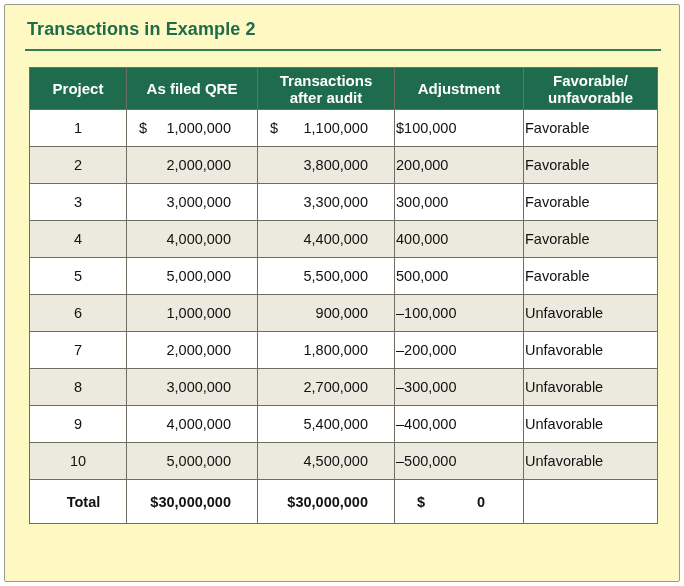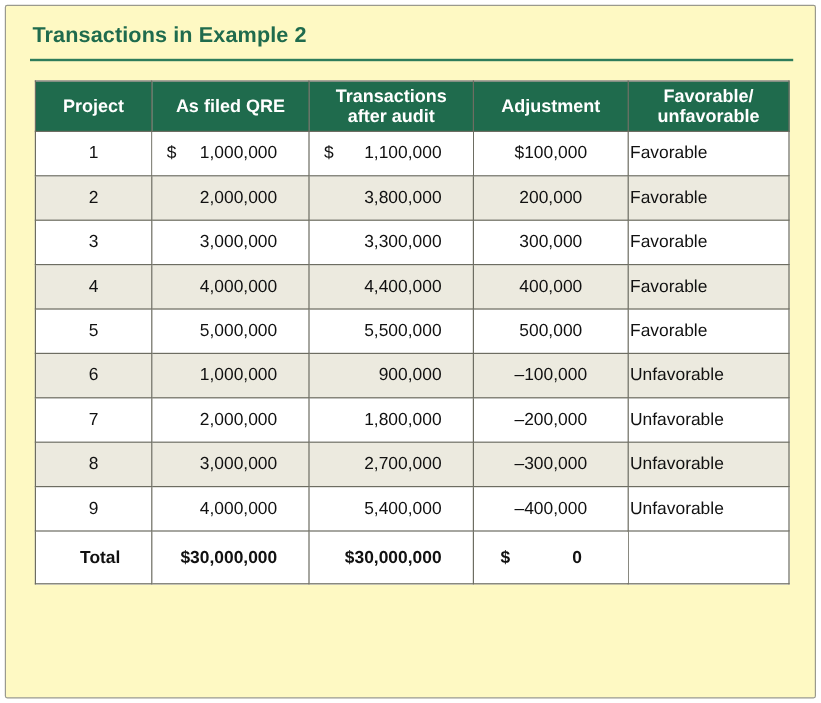--- a/index.html
+++ b/index.html
@@ -81,21 +81,21 @@
     padding-right: 26px;
   }
   td.num.firstrow {
     position: relative;
   }
   td.num .cur {
     position: absolute;
     left: 12px;
   }
   td.adj {
-    text-align: center;
+    text-align: left;
   }
   td.fav {
     text-align: left;
   }
   tr.total td {
     background: #ffffff;
     font-weight: bold;
     height: 44px;
   }
   tr.total td.project { text-align: center; padding-left: 12px; }
@@ -202,20 +202,27 @@
       </tr>
 
       <tr class="plain">
         <td class="project">9</td>
         <td class="num">4,000,000</td>
         <td class="num">5,400,000</td>
         <td class="adj">–400,000</td>
         <td class="fav">Unfavorable</td>
       </tr>
 
+      <tr class="shade">
+        <td class="project">10</td>
+        <td class="num">5,000,000</td>
+        <td class="num">4,500,000</td>
+        <td class="adj">–500,000</td>
+        <td class="fav">Unfavorable</td>
+      </tr>
 
       <tr class="total">
         <td class="project">Total</td>
         <td class="num">$30,000,000</td>
         <td class="num">$30,000,000</td>
         <td class="adj"><span class="cur">$</span><span>0</span></td>
         <td class="fav"></td>
       </tr>
 
     </tbody>

